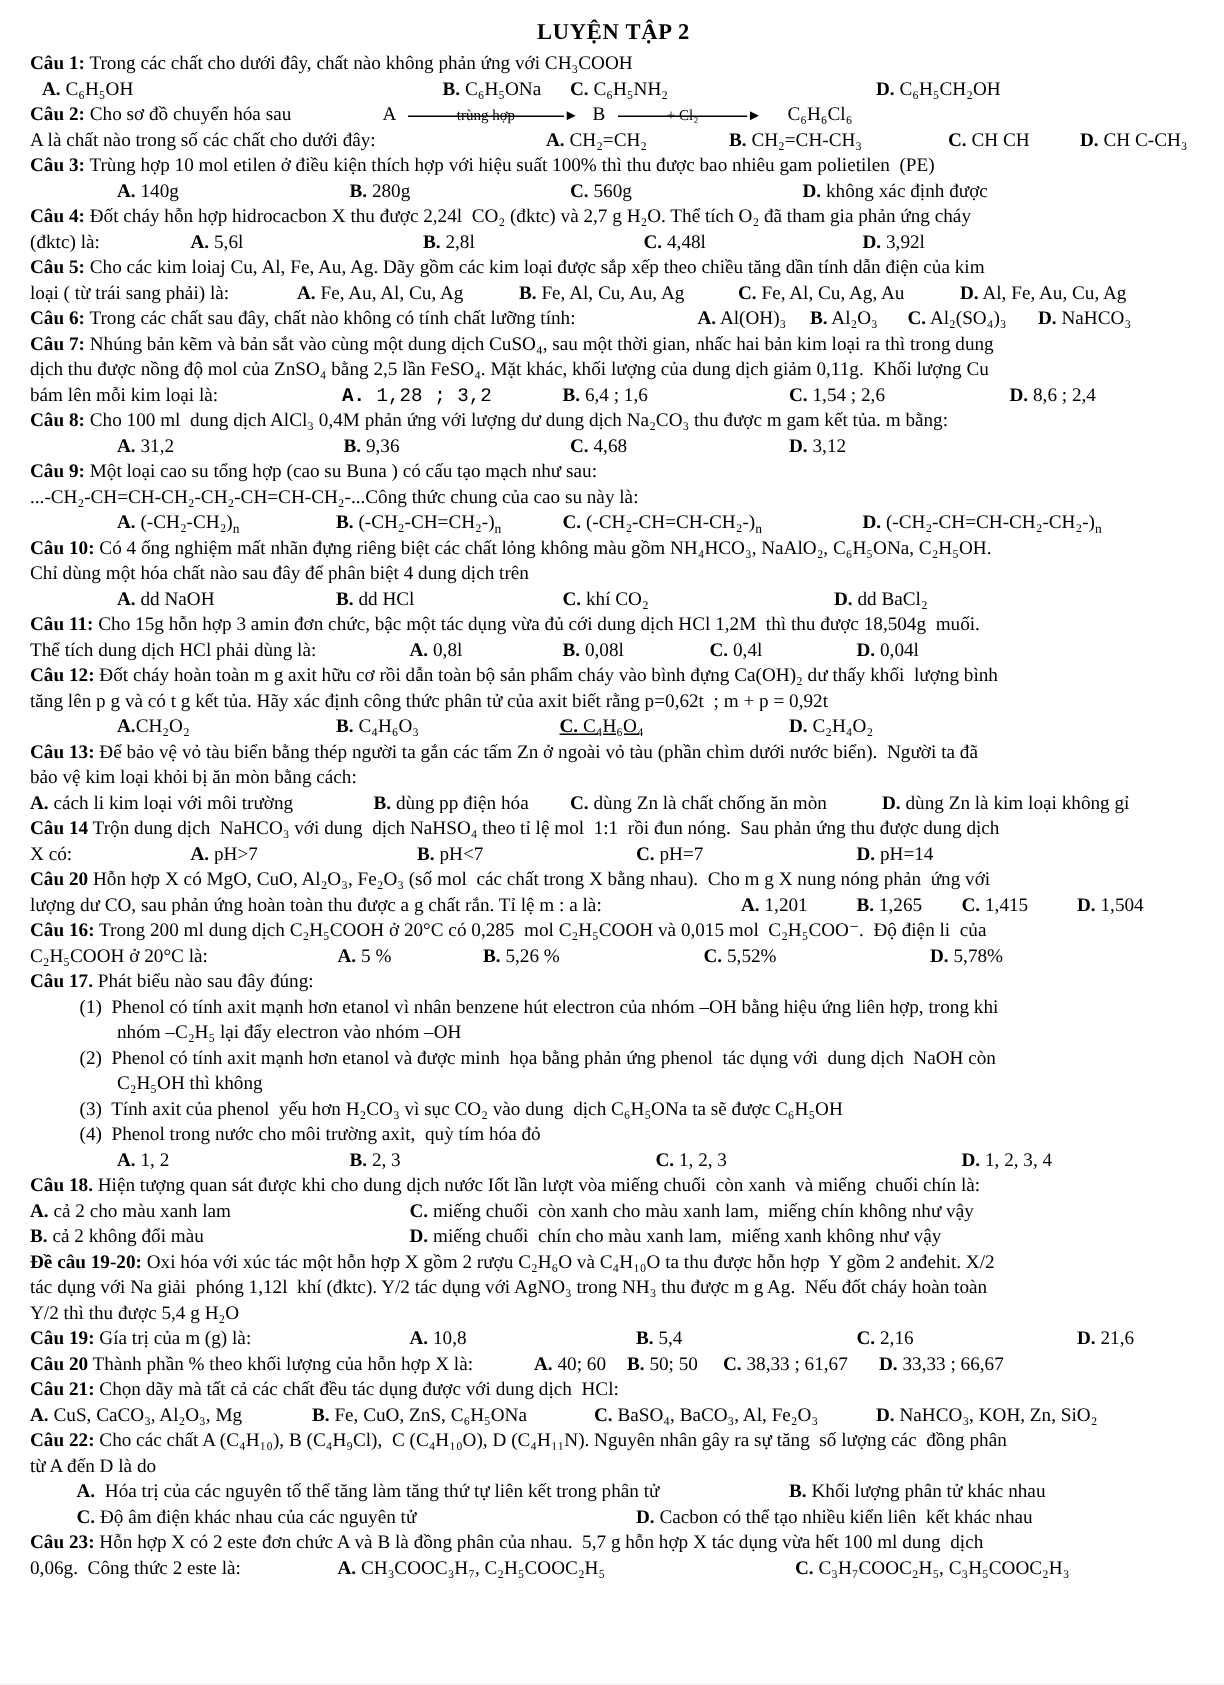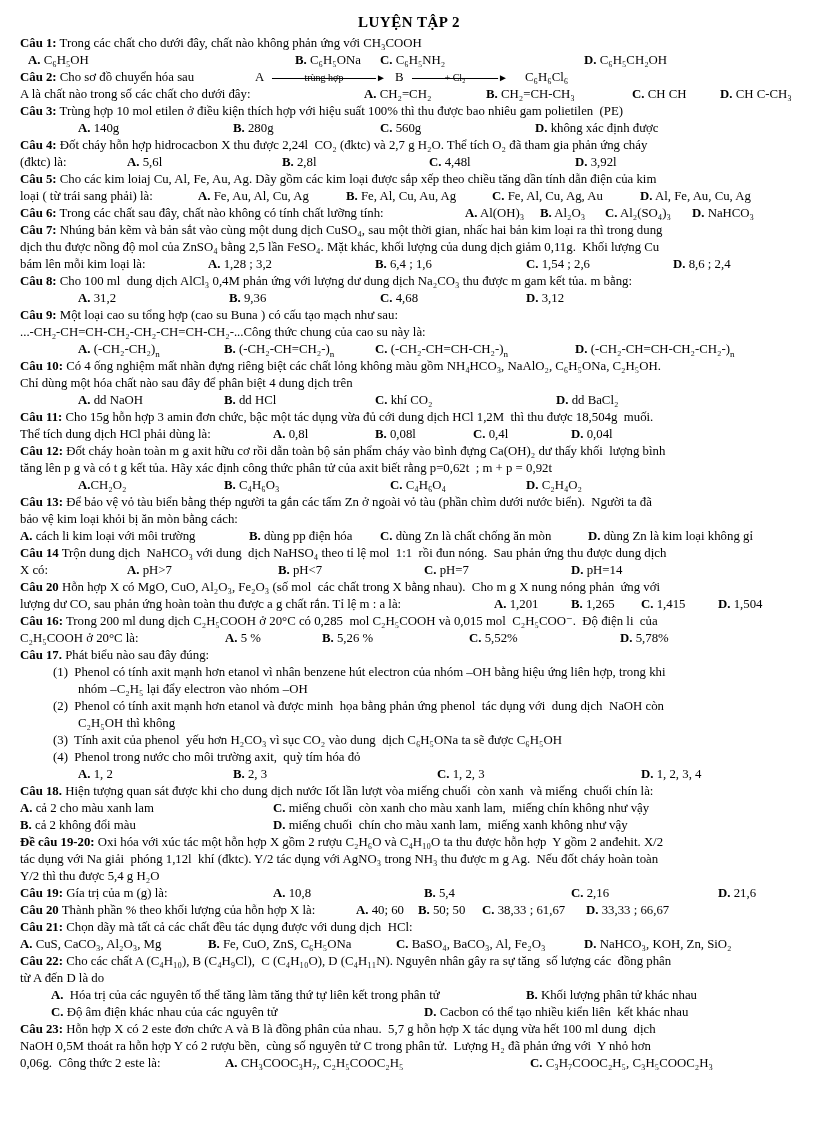--- a/index.html
+++ b/index.html
@@ -89,21 +89,21 @@
         <span class="cell" style="left: 520px;"><span class="seg-b">B.</span><span class="seg-t"> Al₂O₃</span></span>
         <span class="cell" style="left: 585px;"><span class="seg-b">C.</span><span class="seg-t"> Al₂(SO₄)₃</span></span>
         <span class="cell" style="left: 672px;"><span class="seg-b">D.</span><span class="seg-t"> NaHCO₃</span></span>
       </div>
     </div>
     <div>
       <div class="line"><span class="seg-b">Câu 7:</span><span class="seg-t"> Nhúng bản kẽm và bản sắt vào cùng một dung dịch CuSO₄, sau một thời gian, nhấc hai bản kim loại ra thì trong dung</span></div>
       <div class="line"><span class="seg-t">dịch thu được nồng độ mol của ZnSO₄ bằng 2,5 lần FeSO₄. Mặt khác, khối lượng của dung dịch giảm 0,11g.  Khối lượng Cu</span></div>
       <div class="line row">
         <span class="cell" style="left: 0px;"><span class="seg-t">bám lên mỗi kim loại là:</span></span>
-        <span class="cell" style="left: 188px;"><span class="seg-b">A.</span><span class="seg-t"> 1,28 ; 3,2</span></span>
+        <span class="cell" style="left: 208px; font-family: Liberation Mono, monospace;"><span class="seg-b">A.</span><span class="seg-t"> 1,28 ; 3,2</span></span>
         <span class="cell" style="left: 355px;"><span class="seg-b">B.</span><span class="seg-t"> 6,4 ; 1,6</span></span>
         <span class="cell" style="left: 506px;"><span class="seg-b">C.</span><span class="seg-t"> 1,54 ; 2,6</span></span>
         <span class="cell" style="left: 653px;"><span class="seg-b">D.</span><span class="seg-t"> 8,6 ; 2,4</span></span>
       </div>
     </div>
     <div>
       <div class="line"><span class="seg-b">Câu 8:</span><span class="seg-t"> Cho 100 ml  dung dịch AlCl₃ 0,4M phản ứng với lượng dư dung dịch Na₂CO₃ thu được m gam kết tủa. m bằng:</span></div>
       <div class="line row">
         <span class="cell" style="left: 58px;"><span class="seg-b">A.</span><span class="seg-t"> 31,2</span></span>
         <span class="cell" style="left: 209px;"><span class="seg-b">B.</span><span class="seg-t"> 9,36</span></span>
@@ -140,21 +140,21 @@
         <span class="cell" style="left: 453px;"><span class="seg-b">C.</span><span class="seg-t"> 0,4l</span></span>
         <span class="cell" style="left: 551px;"><span class="seg-b">D.</span><span class="seg-t"> 0,04l</span></span>
       </div>
     </div>
     <div>
       <div class="line"><span class="seg-b">Câu 12:</span><span class="seg-t"> Đốt cháy hoàn toàn m g axit hữu cơ rồi dẫn toàn bộ sản phẩm cháy vào bình đựng Ca(OH)₂ dư thấy khối  lượng bình</span></div>
       <div class="line"><span class="seg-t">tăng lên p g và có t g kết tủa. Hãy xác định công thức phân tử của axit biết rằng p=0,62t  ; m + p = 0,92t</span></div>
       <div class="line row">
         <span class="cell" style="left: 58px;"><span class="seg-b">A.</span><span class="seg-t">CH₂O₂</span></span>
         <span class="cell" style="left: 204px;"><span class="seg-b">B.</span><span class="seg-t"> C₄H₆O₃</span></span>
-        <span class="cell" style="left: 370px;"><span class="seg-b">C.</span><span class="seg-t"> C₄H₆O₄</span></span>
+        <span class="cell" style="left: 353px; text-decoration: underline;"><span class="seg-b">C.</span><span class="seg-t"> C₄H₆O₄</span></span>
         <span class="cell" style="left: 506px;"><span class="seg-b">D.</span><span class="seg-t"> C₂H₄O₂</span></span>
       </div>
     </div>
     <div>
       <div class="line"><span class="seg-b">Câu 13:</span><span class="seg-t"> Để bảo vệ vỏ tàu biển bằng thép người ta gắn các tấm Zn ở ngoài vỏ tàu (phần chìm dưới nước biển).  Người ta đã</span></div>
       <div class="line"><span class="seg-t">bảo vệ kim loại khỏi bị ăn mòn bằng cách:</span></div>
       <div class="line row">
         <span class="cell" style="left: 0px;"><span class="seg-b">A.</span><span class="seg-t"> cách li kim loại với môi trường</span></span>
         <span class="cell" style="left: 229px;"><span class="seg-b">B.</span><span class="seg-t"> dùng pp điện hóa</span></span>
         <span class="cell" style="left: 360px;"><span class="seg-b">C.</span><span class="seg-t"> dùng Zn là chất chống ăn mòn</span></span>
@@ -256,20 +256,19 @@
         <span class="cell" style="left: 31px;"><span class="seg-b">A.</span><span class="seg-t">  Hóa trị của các nguyên tố thể tăng làm tăng thứ tự liên kết trong phân tử</span></span>
         <span class="cell" style="left: 506px;"><span class="seg-b">B.</span><span class="seg-t"> Khối lượng phân tử khác nhau</span></span>
       </div>
       <div class="line row">
         <span class="cell" style="left: 31px;"><span class="seg-b">C.</span><span class="seg-t"> Độ âm điện khác nhau của các nguyên tử</span></span>
         <span class="cell" style="left: 404px;"><span class="seg-b">D.</span><span class="seg-t"> Cacbon có thể tạo nhiều kiển liên  kết khác nhau</span></span>
       </div>
     </div>
     <div>
       <div class="line"><span class="seg-b">Câu 23:</span><span class="seg-t"> Hỗn hợp X có 2 este đơn chức A và B là đồng phân của nhau.  5,7 g hỗn hợp X tác dụng vừa hết 100 ml dung  dịch</span></div>
-      <div class="line"><span class="seg-t">NaOH 0,5M thoát ra hỗn hợp Y có 2 rượu bền,  cùng số nguyên tử C trong phân tử.  Lượng H₂ đã phản ứng với  Y nhỏ hơn</span></div>
       <div class="line row">
         <span class="cell" style="left: 0px;"><span class="seg-t">0,06g.  Công thức 2 este là:</span></span>
         <span class="cell" style="left: 205px;"><span class="seg-b">A.</span><span class="seg-t"> CH₃COOC₃H₇, C₂H₅COOC₂H₅</span></span>
         <span class="cell" style="left: 510px;"><span class="seg-b">C.</span><span class="seg-t"> C₃H₇COOC₂H₅, C₃H₅COOC₂H₃</span></span>
       </div>
     </div>
   </div>
 
 </body></html>

